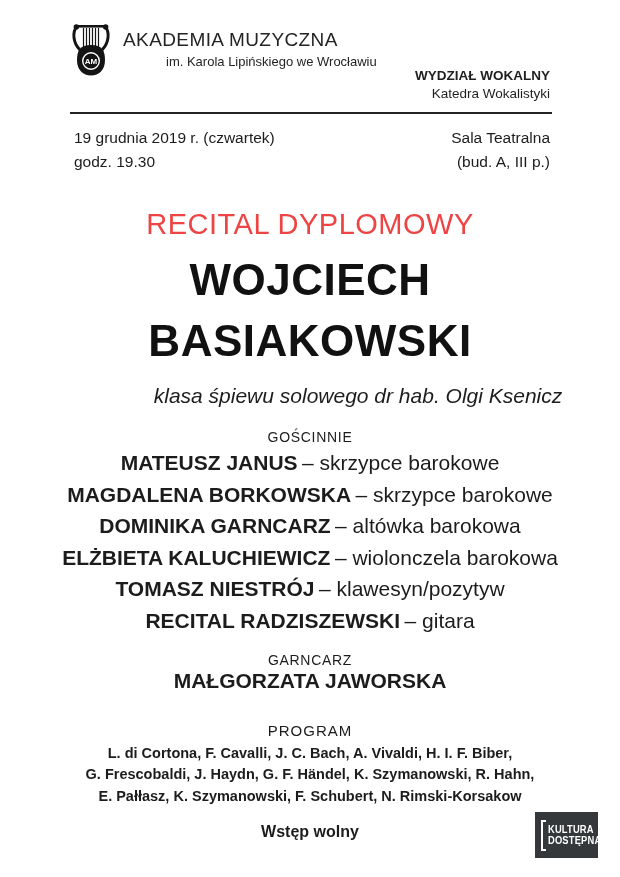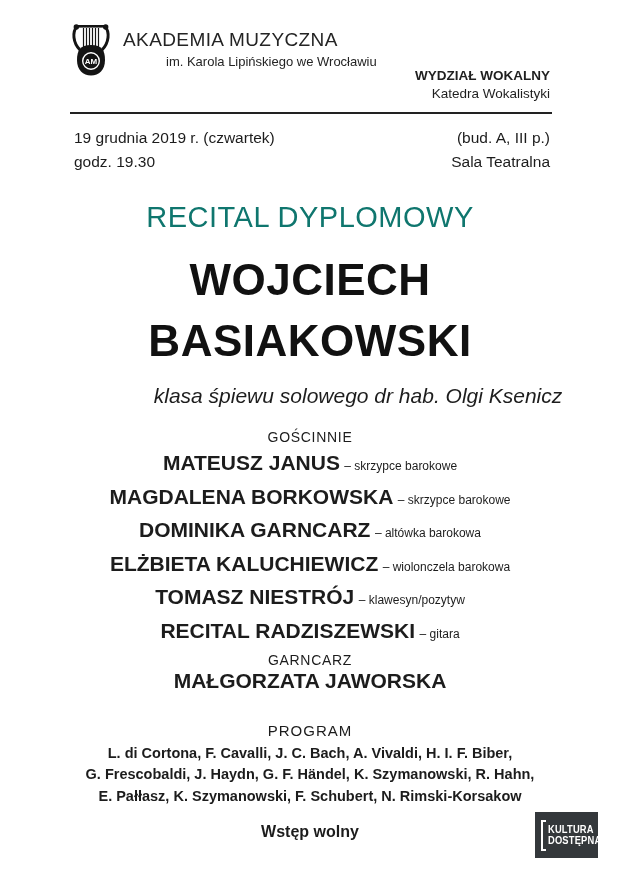--- a/index.html
+++ b/index.html
@@ -25,30 +25,30 @@
   .dept-name { font-weight: bold; }
 
   
   .rule { left: 70px; right: 68px; top: 112px; border-top: 2px solid #222; height: 0; }
 
   
   .event-row { left: 74px; right: 70px; top: 126px; display: flex; justify-content: space-between; font-size: 15.5px; line-height: 23.5px; }
   .event-right { text-align: right; }
 
   
-  .recital-title { top: 201px; font-size: 29px; letter-spacing: 0.5px; color: #0f766e; }
+  .recital-title { top: 208px; font-size: 29px; letter-spacing: 0.5px; color: #ef4444; }
   .performer-block { top: 249px; font-weight: bold; font-size: 44px; line-height: 61px; letter-spacing: 0.5px; color: #111; }
   .class-info { top: 384px; font-style: italic; font-size: 21px; color: #1d1d1d; margin-left: 48px; }
 
   
   .guests-heading { top: 429px; font-size: 14px; letter-spacing: 0.7px; }
   .guest-list { top: 448px; }
   .guest-row { line-height: 29.6px; white-space: nowrap; }
   .guest-name { font-weight: bold; font-size: 21px; }
-  .guest-instrument { font-size: 12px; }
+  .guest-instrument { font-size: 21px; }
 
   
   .piano-heading { top: 652px; font-size: 14px; letter-spacing: 0.7px; }
   .piano-name { top: 669px; font-weight: bold; font-size: 21px; }
 
   
   .program-heading { top: 722px; font-size: 15px; letter-spacing: 1px; }
   .program-lines { top: 743px; font-weight: bold; font-size: 14.5px; line-height: 21.3px; }
 
   
@@ -106,22 +106,22 @@
   </div>
 
   <div class="abs rule"></div>
 
   <div class="abs event-row">
     <div class="event-left">
       <div>19 grudnia 2019 r. (czwartek)</div>
       <div>godz. 19.30</div>
     </div>
     <div class="event-right">
+      <div>Sala Teatralna</div>
       <div>(bud. A, III p.)</div>
-      <div>Sala Teatralna</div>
     </div>
   </div>
 
   <div class="abs center recital-title">RECITAL DYPLOMOWY</div>
 
   <div class="abs center performer-block">
     <div>WOJCIECH</div>
     <div>BASIAKOWSKI</div>
   </div>
 

